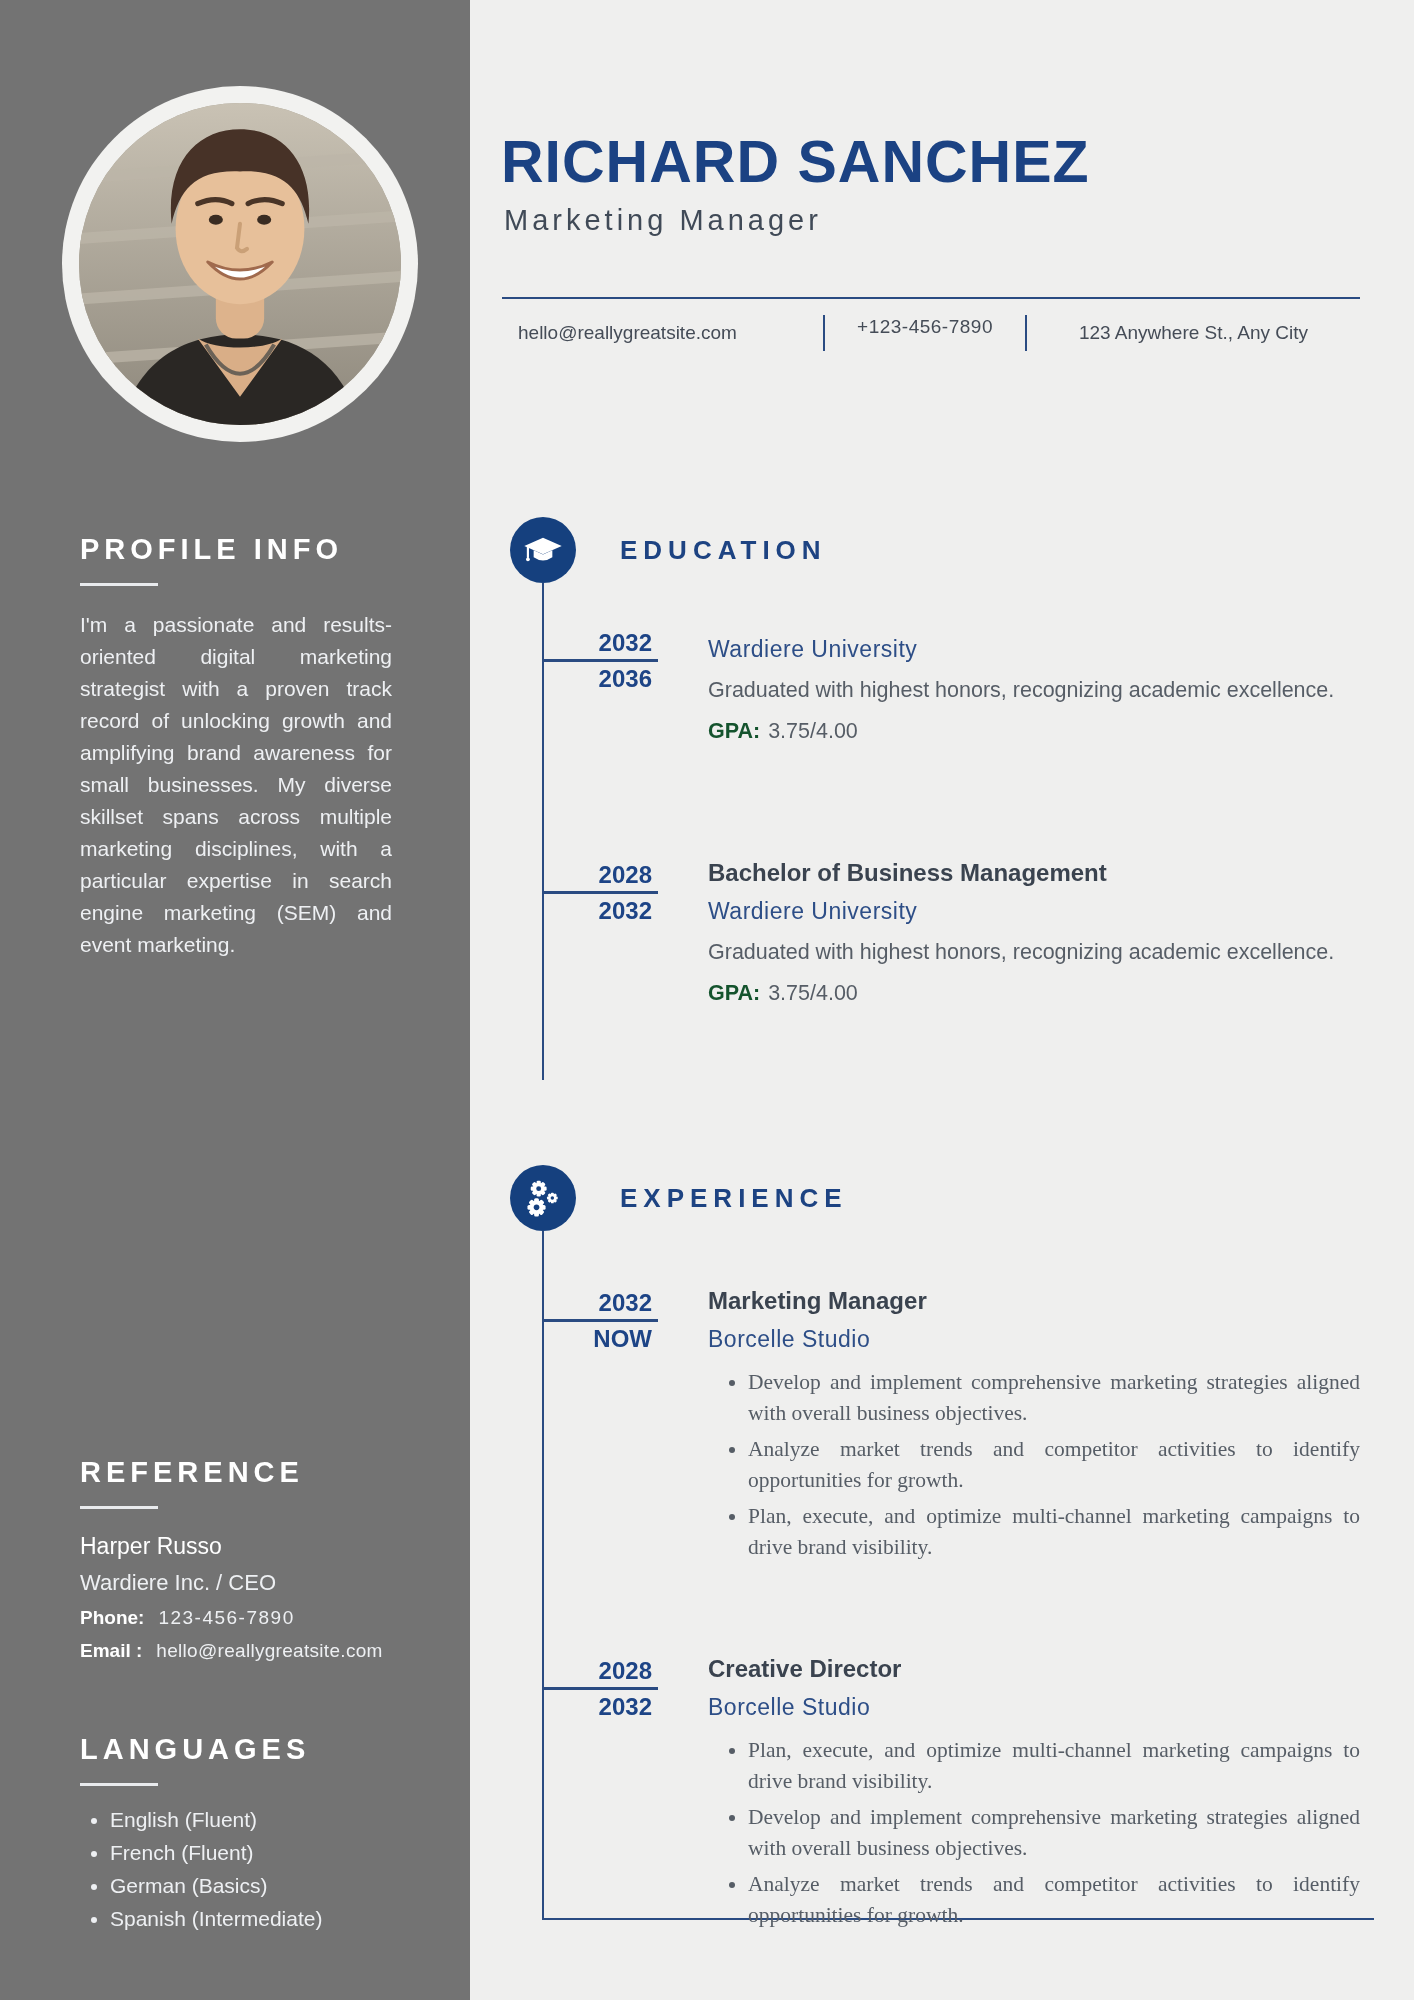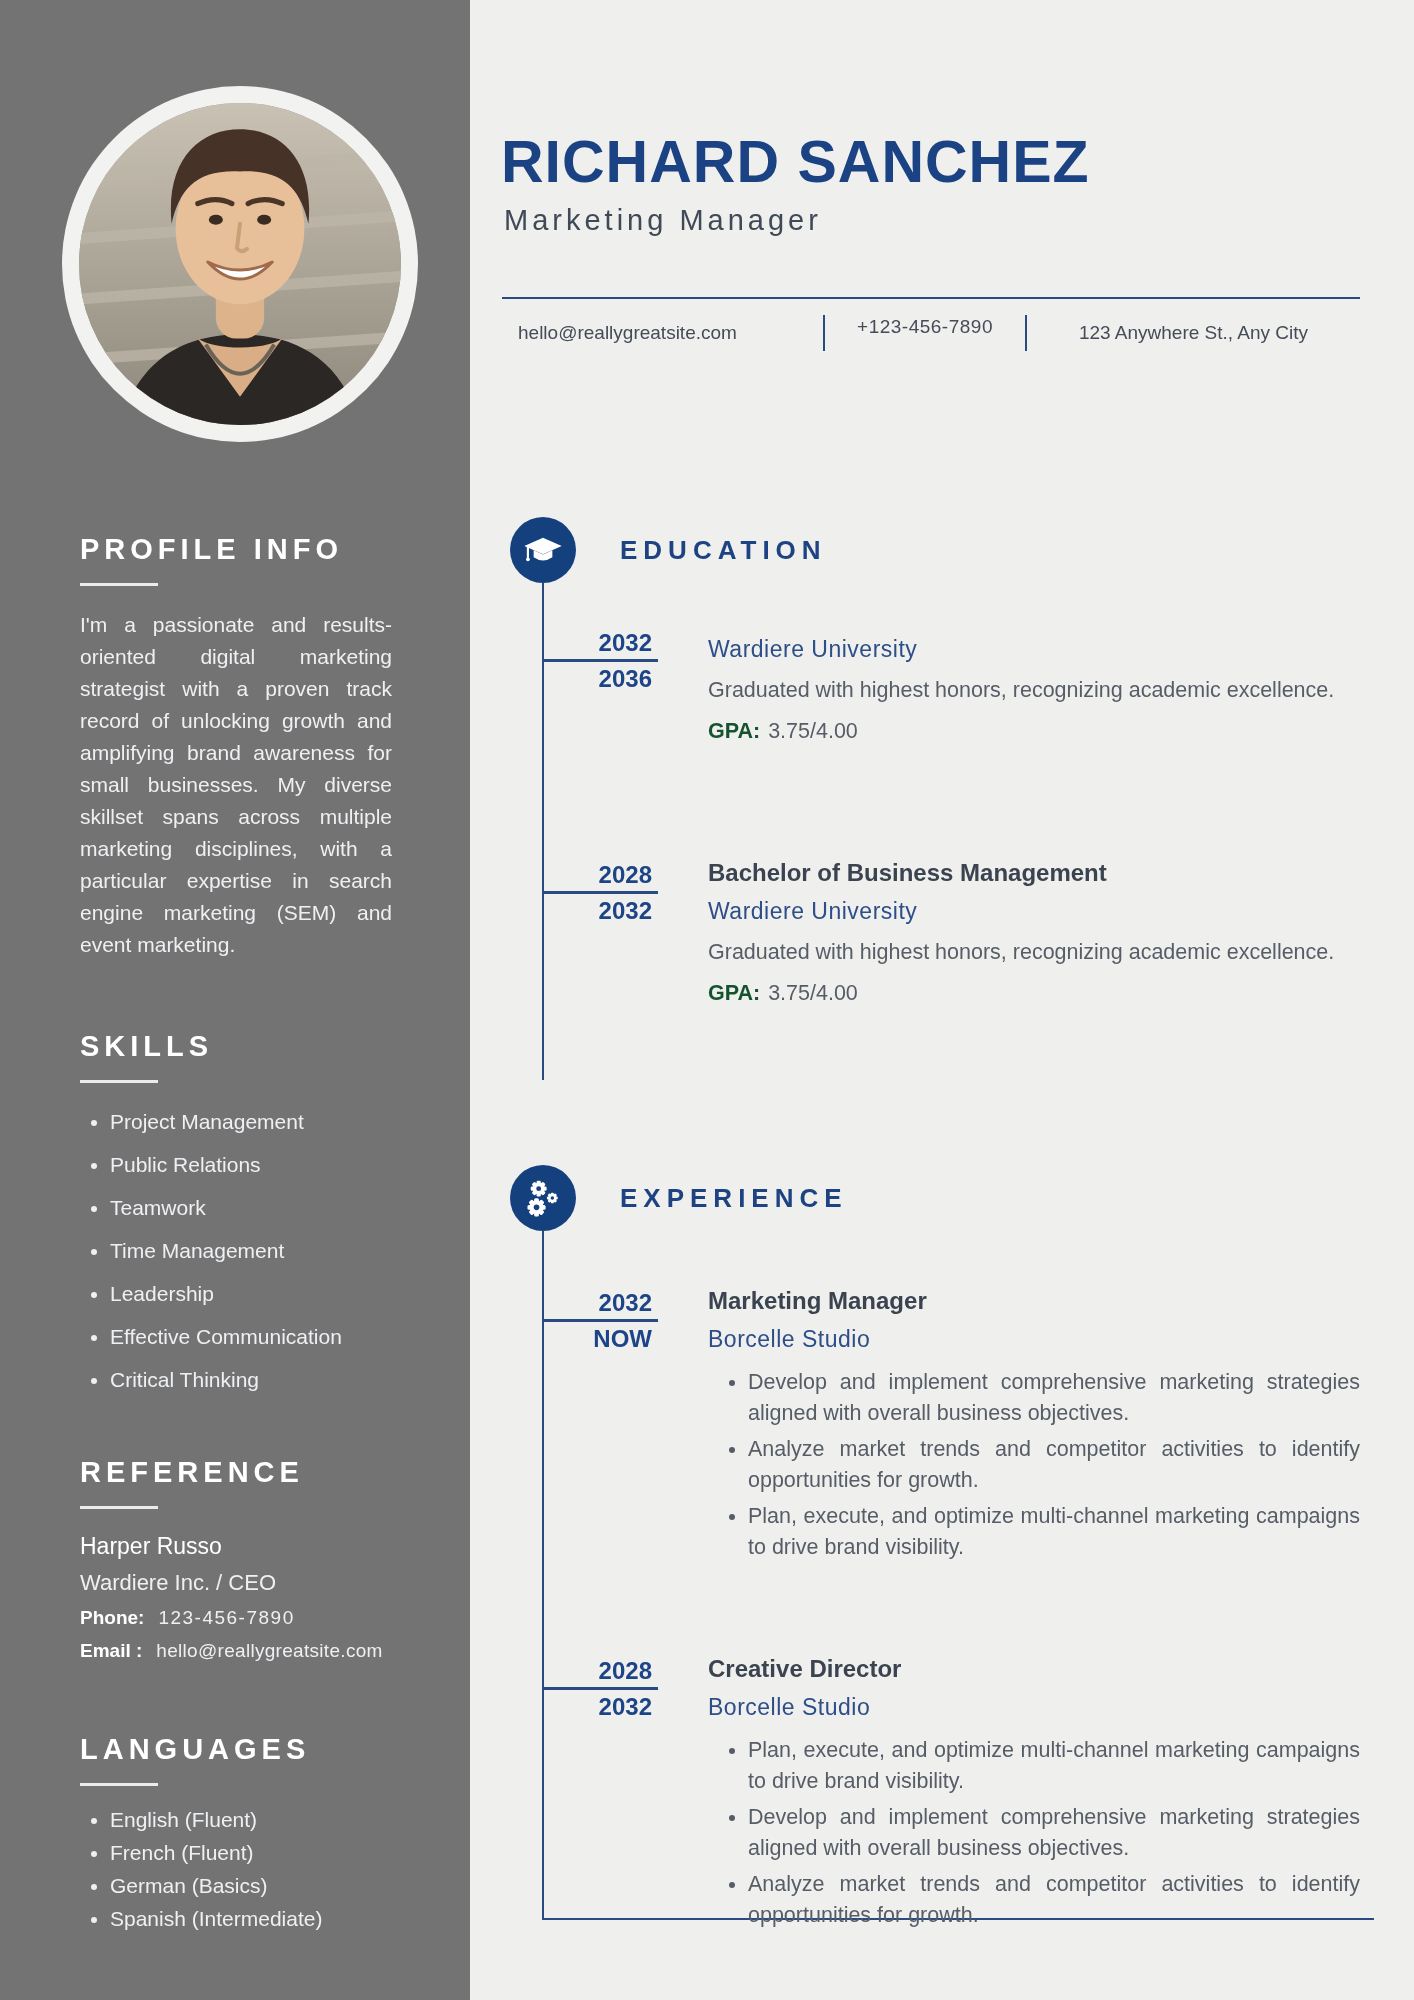--- a/index.html
+++ b/index.html
@@ -106,21 +106,21 @@
   .entry-org { font-size: 23px; color: #2d4e87; line-height: 30px; margin-top: 8px; letter-spacing: 0.5px; }
   .entry-desc {
     margin: 11px 0 0 0; font-size: 21.5px; color: #565d66;
     line-height: 31px; text-align: justify;
   }
   .entry-gpa { margin-top: 13px; font-size: 21.5px; color: #565d66; }
   .gpa-label { font-weight: bold; color: #14532d; margin-right: 8px; }
   .entry-bullets { margin: 13px 0 0 0; padding-left: 40px; }
   .entry-bullets li {
     font-size: 21.5px; color: #565d66; line-height: 31px;
-    text-align: justify; margin-bottom: 5px;
+    text-align: justify; margin-bottom: 5px; font-family: Liberation Serif, serif;
   }
   .entry-bullets li::marker { color: #565d66; }
 </style>
 </head>
 <body>
 
 <div class="sidebar">
 
   <div class="photo-ring">
     <div class="photo-inner">
@@ -153,33 +153,20 @@
       </svg>
     </div>
   </div>
 
   <div class="side-section" style="top:533px">
     <div class="side-heading">PROFILE INFO</div>
     <div class="side-rule"></div>
     <p class="side-paragraph" style="margin-top:23px">I'm a passionate and results-oriented digital marketing strategist with a proven track record of unlocking growth and amplifying brand awareness for small businesses. My diverse skillset spans across multiple marketing disciplines, with a particular expertise in search engine marketing (SEM) and event marketing.</p>
   </div>
 
-  <div class="side-section" style="top:1030px">
-    <div class="side-heading">SKILLS</div>
-    <div class="side-rule"></div>
-    <ul class="side-list skills" style="margin-top:25px">
-      <li>Project Management</li>
-      <li>Public Relations</li>
-      <li>Teamwork</li>
-      <li>Time Management</li>
-      <li>Leadership</li>
-      <li>Effective Communication</li>
-      <li>Critical Thinking</li>
-    </ul>
-  </div>
 
   <div class="side-section" style="top:1456px">
     <div class="side-heading">REFERENCE</div>
     <div class="side-rule"></div>
     <div class="ref-name" style="margin-top:24px">Harper Russo</div>
     <div class="ref-role">Wardiere Inc. / CEO</div>
     <div class="ref-line">
       <span class="ref-label">Phone:</span>
       <span class="ref-value">123-456-7890</span>
     </div>

